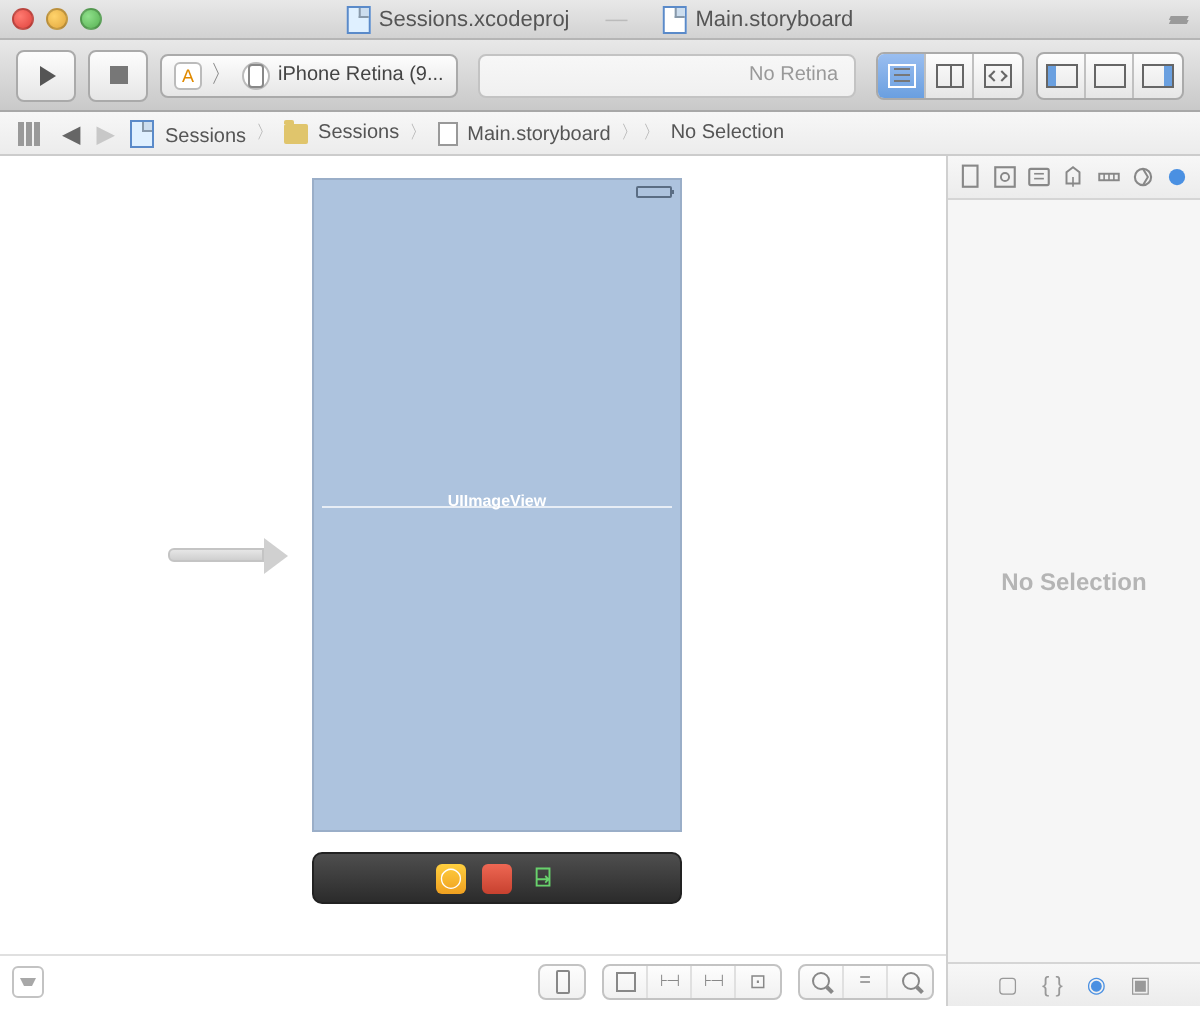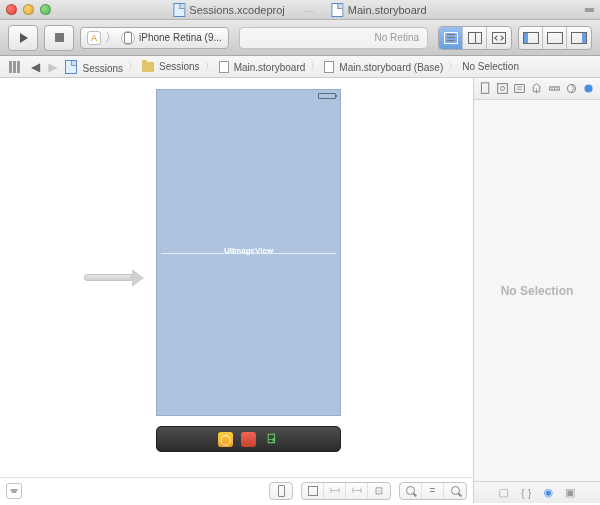--- a/index.html
+++ b/index.html
@@ -213,24 +213,20 @@
   <div class="jseg">
     <span class="folder-i"></span>
     <span>Sessions</span>
   </div>
   <span class="chev">〉</span>
   <div class="jseg">
     <span class="sb-i"></span>
     <span>Main.storyboard</span>
   </div>
   <span class="chev">〉</span>
-  <div class="jseg">
-    <span class="sb-i"></span>
-    <span>Main.storyboard (Base)</span>
-  </div>
   <span class="chev">〉</span>
   <div class="jseg">
     <span>No Selection</span>
   </div>
   <div style="flex:1"></div>
 </div>
 
 <div class="workspace">
 
   <div class="canvas-area">

